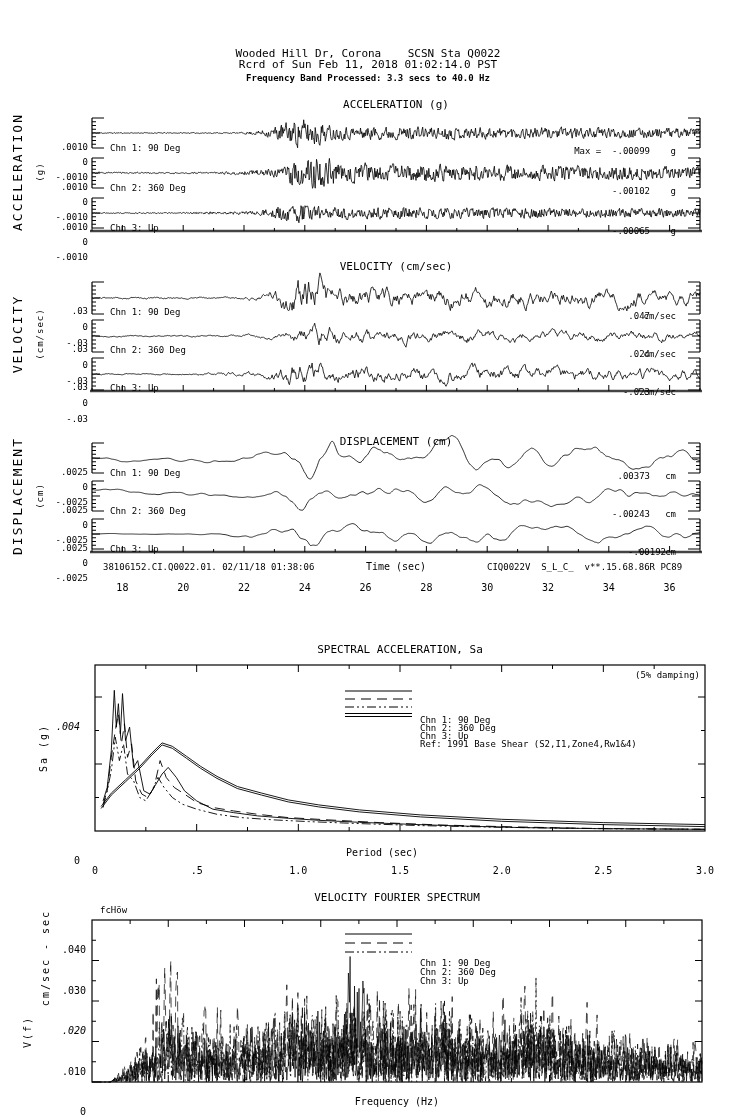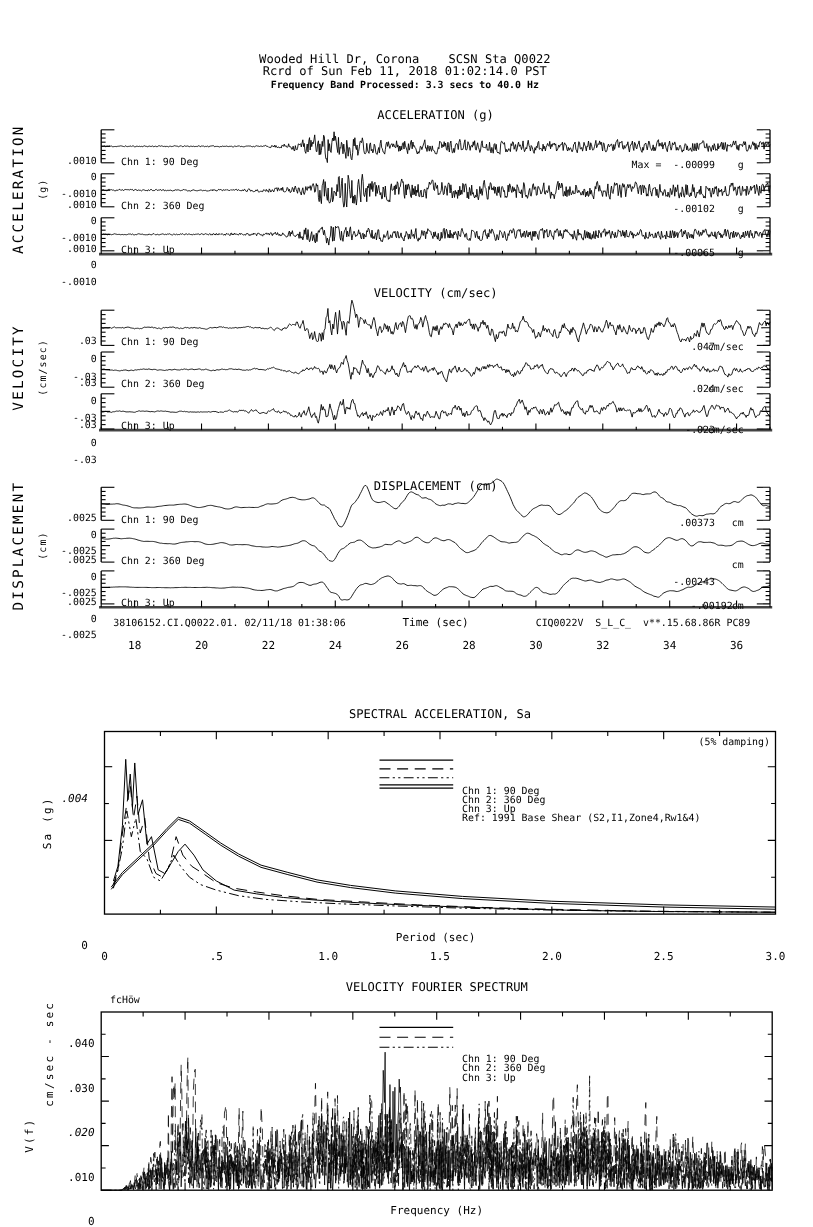--- a/index.html
+++ b/index.html
@@ -387,21 +387,21 @@
   <div class="vlabel vbig" style="left:17px;top:496px;">DISPLACEMENT</div>
   <div class="vlabel vsmall" style="left:40px;top:496px;">(cm)</div>
   <div class="vlabel vmid" style="left:44px;top:748px;">Sa (g)</div>
   <div class="vlabel vmid" style="left:46px;top:958px;">cm/sec - sec</div>
   <div class="vlabel vmid" style="left:28px;top:1032px;">V(f)</div>
 
   <div class="lbl s9" style="right:39px;top:671px;">(5% damping)</div>
   <div class="lbl s9" style="left:100px;top:906px;">fcHöw</div>
 
   <div class="lbl ctr" style="left:396px;top:562px;">Time (sec)</div>
-  <div class="lbl ctr" style="left:396px;top:848px;">Period (sec)</div>
+  <div class="lbl ctr" style="left:382px;top:848px;">Period (sec)</div>
   <div class="lbl ctr" style="left:397px;top:1097px;">Frequency (Hz)</div>
 
   <div class="lbl s9" style="left:103px;top:563px;">38106152.CI.Q0022.01. 02/11/18 01:38:06</div>
   <div class="lbl s9" style="left:487px;top:563px;">CIQ0022V  S_L_C_  v**.15.68.86R PC89</div>
 
   <div id="labels">
       <div class="lbl s9" style="right: 651px; top: 113px;">.0010</div>
       <div class="lbl s9" style="right: 651px; top: 128px;">0</div>
       <div class="lbl s9" style="right: 651px; top: 143px;">-.0010</div>
       <div class="lbl s9" style="left: 110px; top: 114px;">Chn 1: 90 Deg</div>
@@ -450,21 +450,21 @@
       <div class="lbl s9" style="right: 651px; top: 438px;">.0025</div>
       <div class="lbl s9" style="right: 651px; top: 453px;">0</div>
       <div class="lbl s9" style="right: 651px; top: 468px;">-.0025</div>
       <div class="lbl s9" style="left: 110px; top: 439px;">Chn 1: 90 Deg</div>
       <div class="lbl s9" style="right: 89px; top: 442px;">.00373</div>
       <div class="lbl s9" style="right: 63px; top: 442px;">cm</div>
       <div class="lbl s9" style="right: 651px; top: 476px;">.0025</div>
       <div class="lbl s9" style="right: 651px; top: 491px;">0</div>
       <div class="lbl s9" style="right: 651px; top: 506px;">-.0025</div>
       <div class="lbl s9" style="left: 110px; top: 477px;">Chn 2: 360 Deg</div>
-      <div class="lbl s9" style="right: 89px; top: 496px;">-.00243</div>
+      <div class="lbl s9" style="right: 89px; top: 480px;">-.00243</div>
       <div class="lbl s9" style="right: 63px; top: 480px;">cm</div>
       <div class="lbl s9" style="right: 651px; top: 514px;">.0025</div>
       <div class="lbl s9" style="right: 651px; top: 529px;">0</div>
       <div class="lbl s9" style="right: 651px; top: 544px;">-.0025</div>
       <div class="lbl s9" style="left: 110px; top: 515px;">Chn 3: Up</div>
       <div class="lbl s9" style="right: 73px; top: 518px;">-.00192</div>
       <div class="lbl s9" style="right: 63px; top: 518px;">cm</div>
       <div class="lbl" style="right: 659px; top: 692px; font-style: italic;">.004</div>
       <div class="lbl" style="right: 659px; top: 826px;">0</div>
       <div class="lbl" style="left: 95px; transform: translateX(-50%); top: 836px;">0</div>

